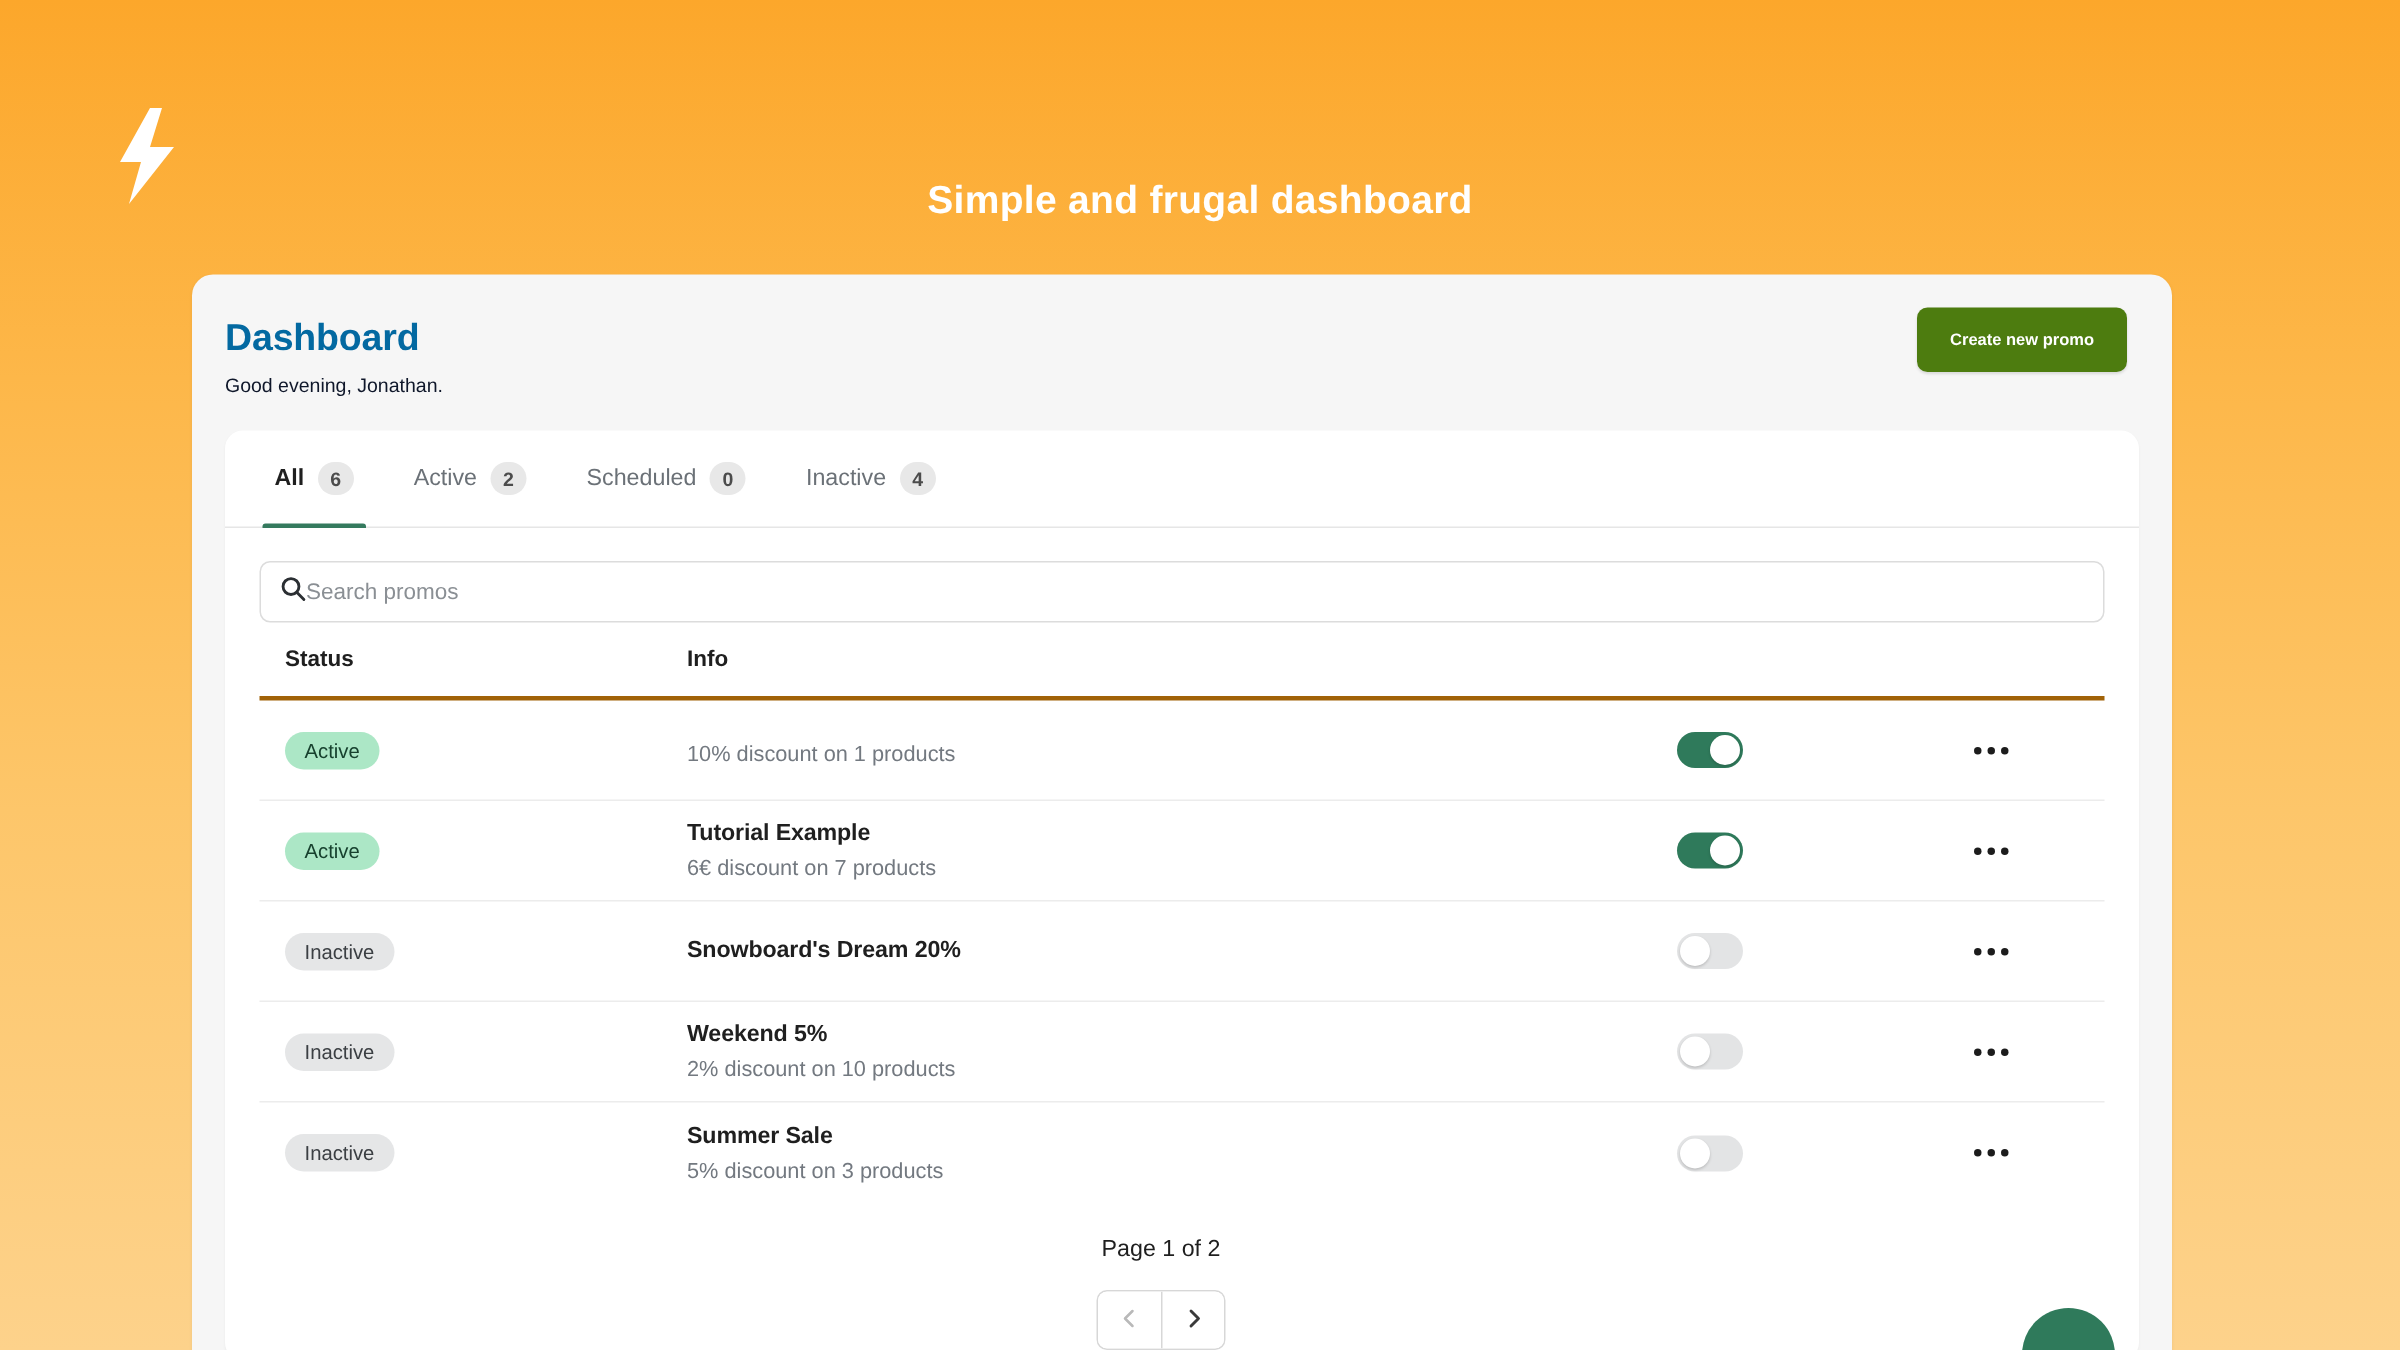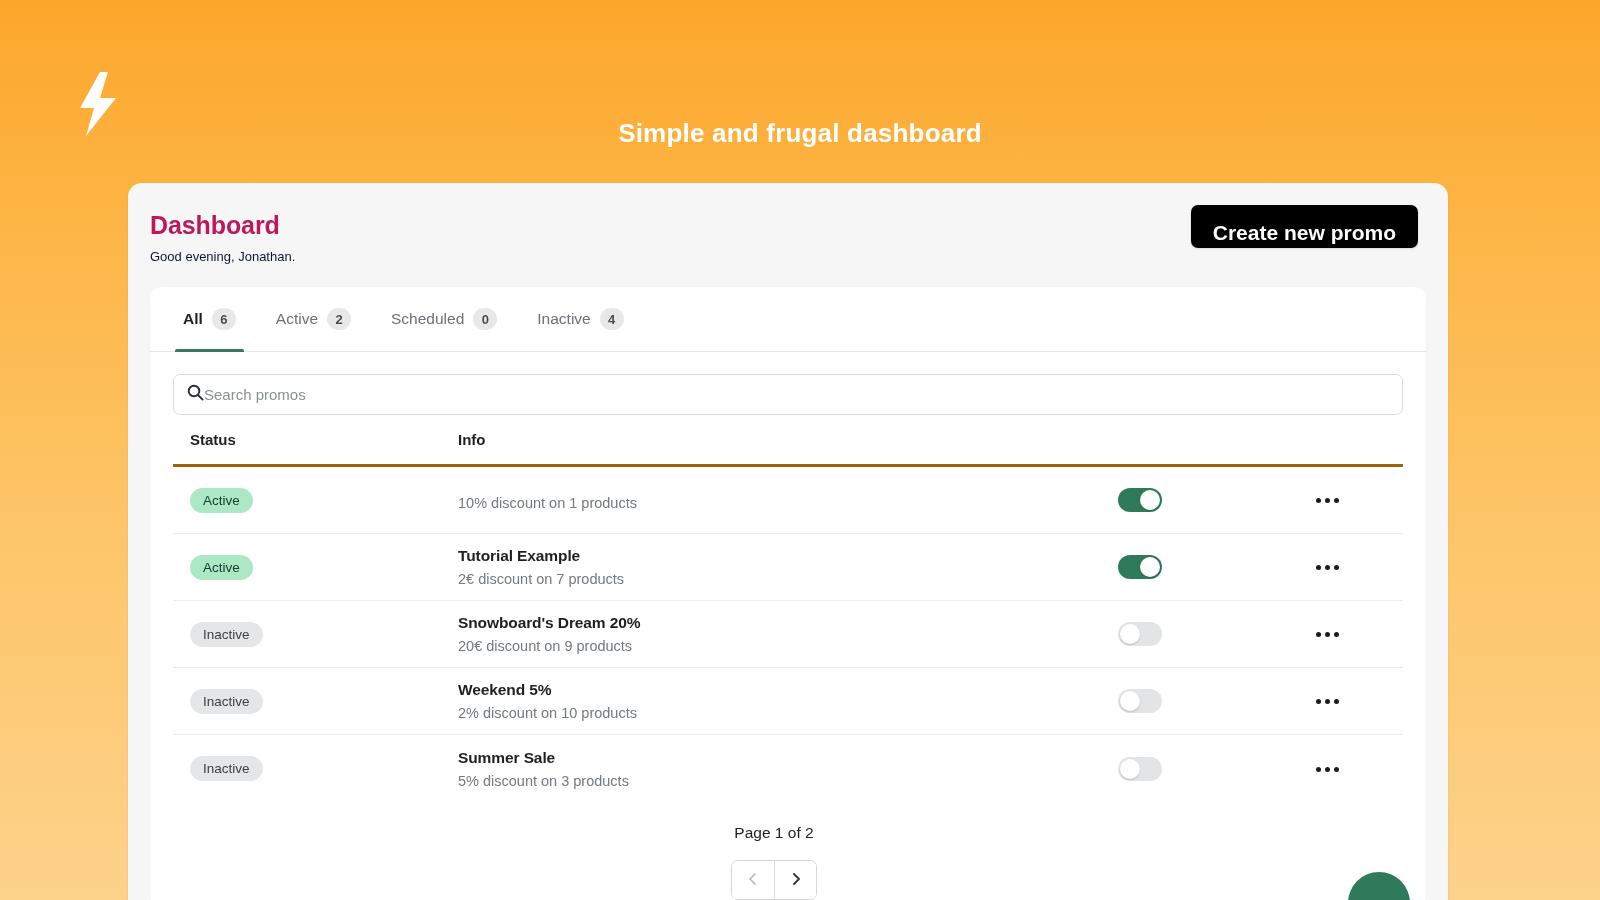--- a/index.html
+++ b/index.html
@@ -58,42 +58,42 @@
 
   .outer-head {
     padding: 28px 32px 0 22px;
     position: relative;
     height: 105px;
   }
 
   .dash-title {
     font-size: 25px;
     font-weight: 700;
-    color: #be185d;
+    color: #0369a1;
     letter-spacing: -0.1px;
   }
 
   .dash-greeting {
     margin-top: 9px;
     font-size: 13px;
     color: #0f172a;
   }
 
   .create-btn {
     position: absolute;
     right: 30px;
     top: 22px;
-    background: #000000;
+    background: #4d7c0f;
     color: #ffffff;
     border: none;
     border-radius: 7px;
     padding: 16px 22px;
     height: 43px;
     font-family: "Liberation Sans", sans-serif;
-    font-size: 21px;
+    font-size: 11px;
     font-weight: 700;
     cursor: pointer;
     box-shadow: 0 1px 2px rgba(0,0,0,0.12);
   }
 
   
   .inner-card {
     position: absolute;
     left: 22px;
     top: 104px;
@@ -378,21 +378,21 @@
             </span>
         </div>
       </div>
 
       <div class="row">
         <div class="col-status">
           <span class="badge active">Active</span>
         </div>
         <div class="col-info">
           <div class="info-title">Tutorial Example</div>
-          <div class="info-sub">2€ discount on 7 products</div>
+          <div class="info-sub">6€ discount on 7 products</div>
         </div>
         <div class="col-toggle">
           <div class="toggle on">
               <span class="knob"></span>
             </div>
         </div>
         <div class="col-menu">
           <span class="dots">
               <i></i>
               <i></i>
@@ -400,21 +400,20 @@
             </span>
         </div>
       </div>
 
       <div class="row">
         <div class="col-status">
           <span class="badge inactive">Inactive</span>
         </div>
         <div class="col-info">
           <div class="info-title">Snowboard's Dream 20%</div>
-          <div class="info-sub">20€ discount on 9 products</div>
         </div>
         <div class="col-toggle">
           <div class="toggle">
               <span class="knob"></span>
             </div>
         </div>
         <div class="col-menu">
           <span class="dots">
               <i></i>
               <i></i>

